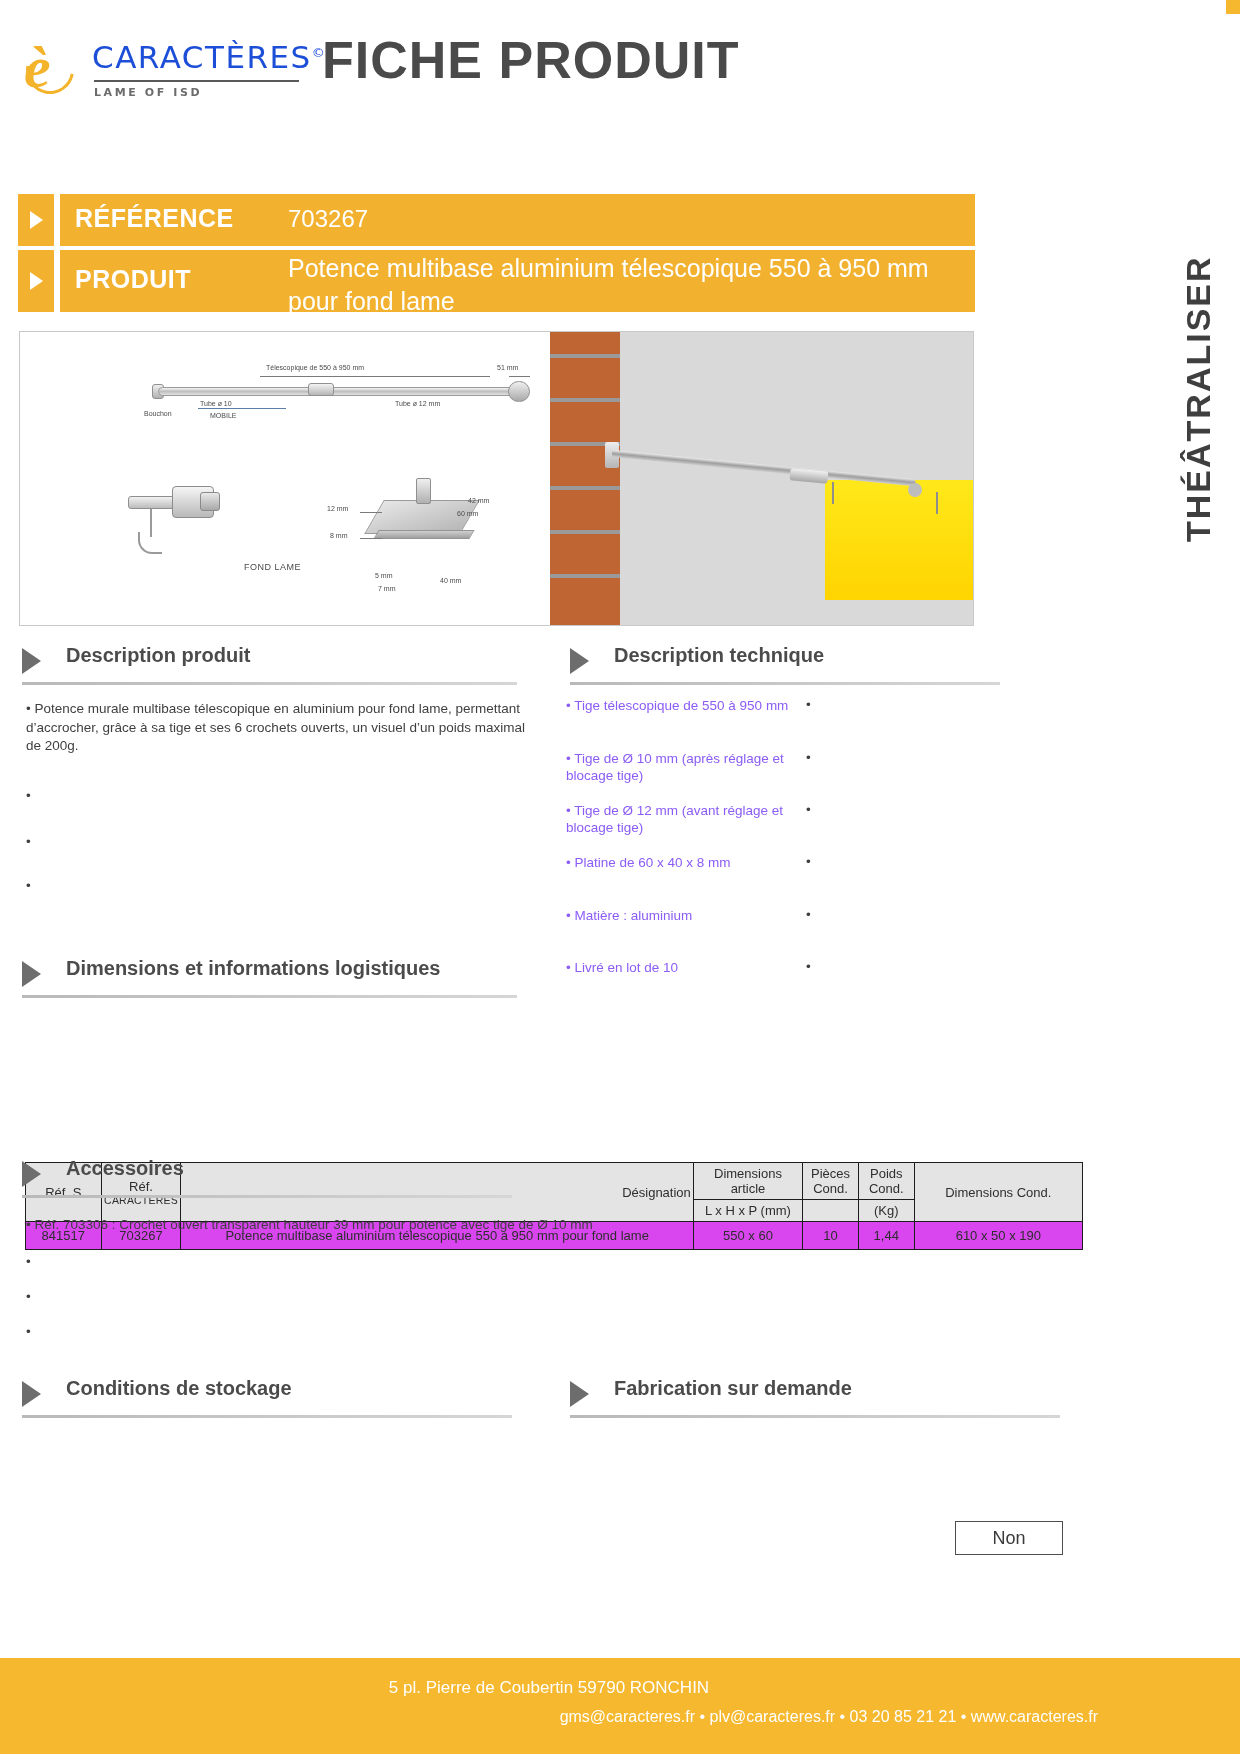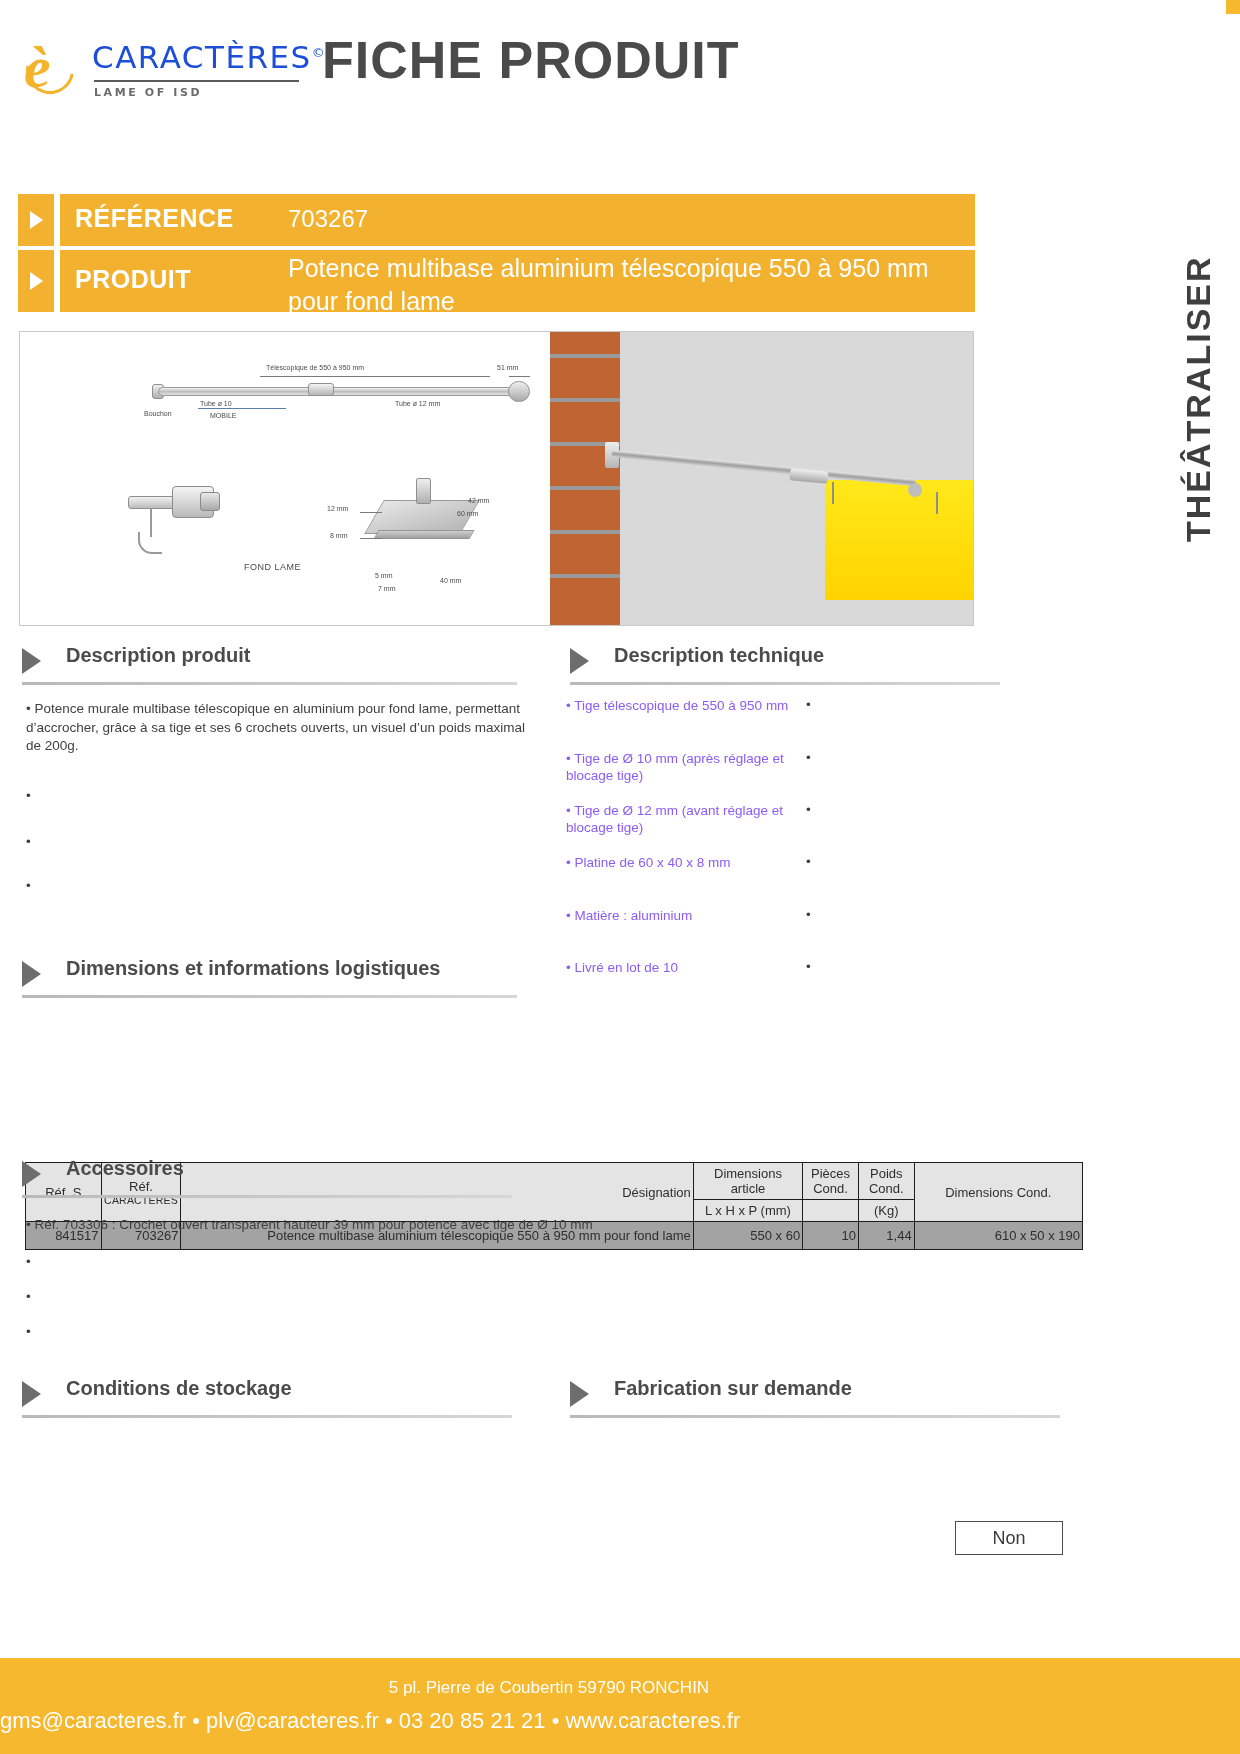--- a/index.html
+++ b/index.html
@@ -156,34 +156,34 @@
     border-collapse:collapse; font-size:13px; color:#2e2e2e;
     font-family:"Liberation Sans", sans-serif;
   }
   .ltable td, .ltable th {
     border:1px solid #1d1d1d; text-align:center; vertical-align:middle;
     padding:3px 2px; font-weight:400;
   }
   .ltable thead td { background:#e4e4e4; }
   .ltable .hsub { font-size:13px; }
   .ltable .tiny { font-size:10.5px; letter-spacing:.2px; }
-  .ltable tbody td { background:#a3a3a3; height:28px;text-align:right; }
+  .ltable tbody td { background:#d946ef; height:28px; }
   .ltable .desig { font-size:13px; }
 
   
   .footer {
     position:absolute; left:0; bottom:0; width:1240px; height:96px; background:#F5B82E;
   }
   .footer .l1 {
     position:absolute; top:20px; width:1098px; text-align:center;
     font-size:17px; color:#fff; font-family:"Liberation Sans", sans-serif;
   }
   .footer .l2 {
-    position:absolute; top:50px; width:1098px; text-align:left;
-    font-size:22px; color:#fff; font-family:"Liberation Sans", sans-serif;
+    position:absolute; top:50px; width:1098px; text-align:right;
+    font-size:16px; color:#fff; font-family:"Liberation Sans", sans-serif;
   }
 
   .nonbox {
     position:absolute; left:955px; top:1521px; width:108px; height:34px;
     border:1px solid #4d4d4d; background:#fff;
     display:flex; align-items:center; justify-content:center;
     font-size:18px; color:#3a3a3a; font-family:"Liberation Sans", sans-serif;
   }
 </style>
 </head>

